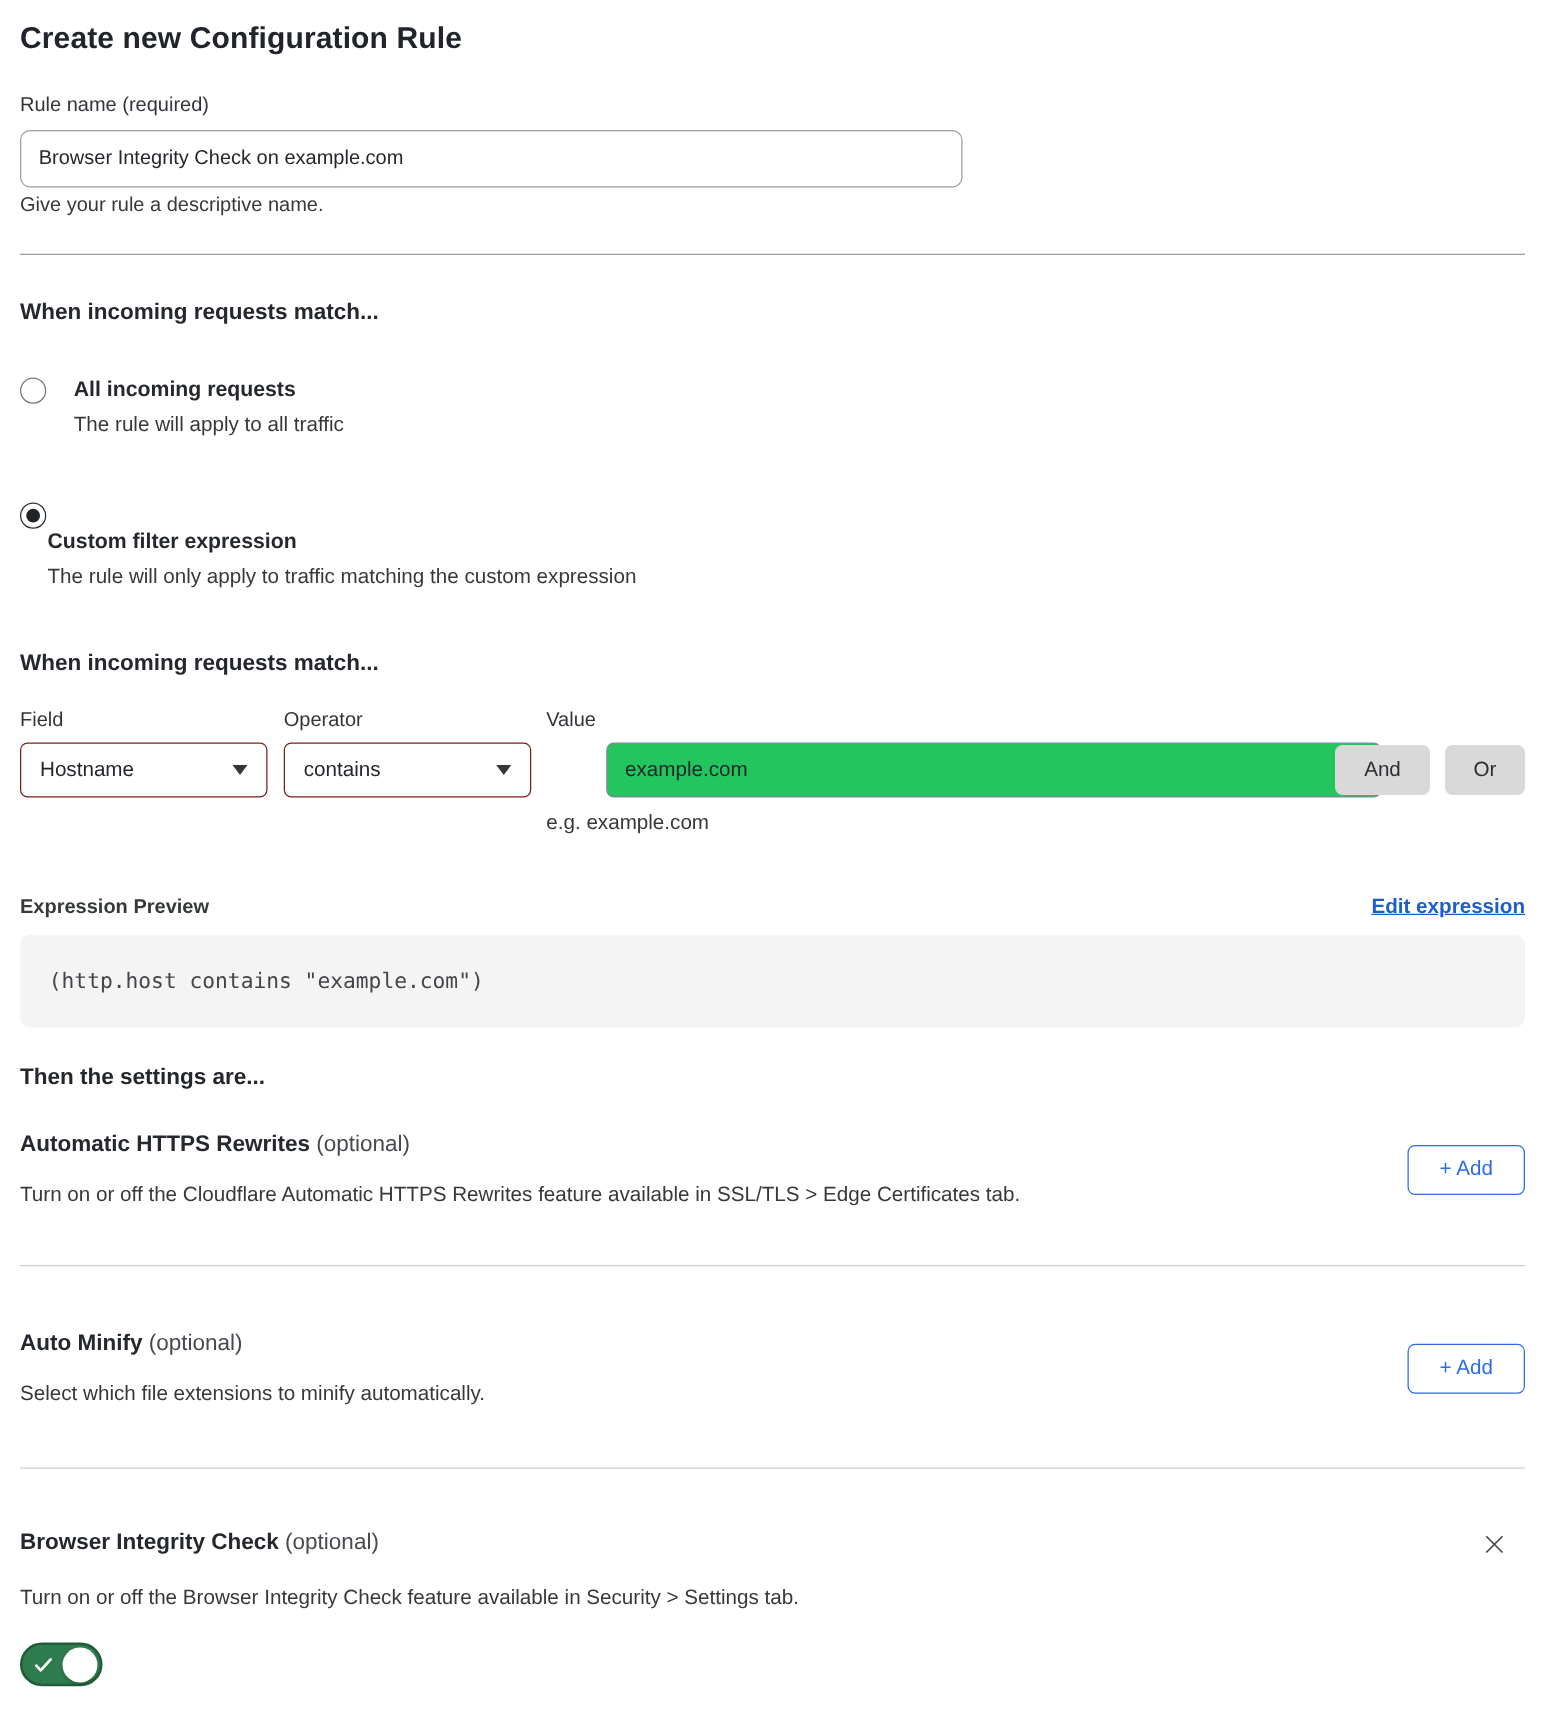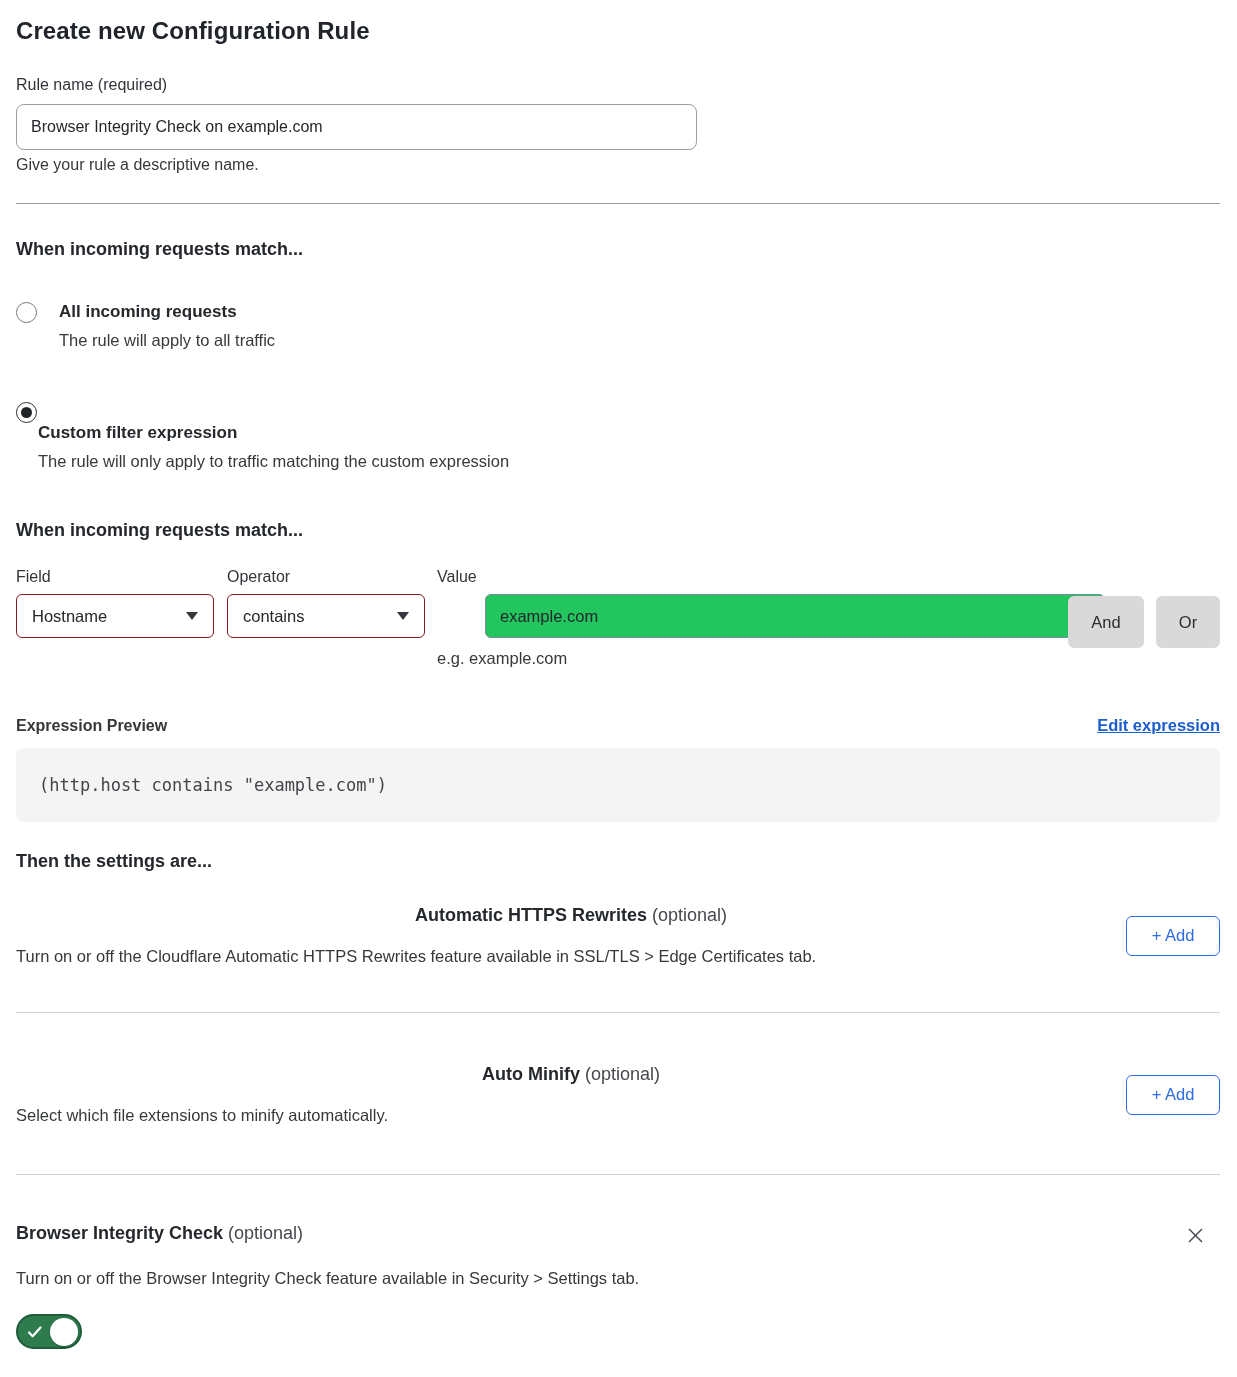--- a/index.html
+++ b/index.html
@@ -23,21 +23,21 @@
   .field-label {
     display: block;
     font-size: 16px;
     color: #313539;
   }
   .rule-name-label { margin-top: 31px; }
 
   .text-input {
     display: block;
     margin-top: 10px;
-    width: 681px;
+    width: 754px;
     height: 46px;
     border: 1px solid #9a9fa6;
     border-radius: 8px;
     padding: 0 14px;
     font-family: "Liberation Sans", sans-serif;
     font-size: 16px;
     color: #24272b;
     background: #fff;
     outline: none;
   }
@@ -126,21 +126,21 @@
     font-family: "Liberation Sans", sans-serif;
     font-size: 16.5px;
     color: #24272b;
     outline: none;
     width: 100%;
     margin-left: 48px;
   }
   .value-help { margin-top: 11px; font-size: 16.5px; color: #36393a; }
 
   .logic-btn {
-    height: 52px;
+    height: 40px;
     margin-top: 28px;
     border: none;
     border-radius: 6px;
     background: #d9d9d9;
     color: #2b2e32;
     font-family: "Liberation Sans", sans-serif;
     font-size: 16.5px;
     cursor: pointer;
   }
   .and-btn { width: 76px; margin-right: 12px; }
@@ -177,21 +177,21 @@
   .setting-item {
     display: flex;
     align-items: center;
     justify-content: space-between;
   }
   .setting-item .texts { flex: 1; }
   .setting-1 { margin-top: 33px; }
   .setting-2 { margin-top: 51px; }
   .setting-3 { margin-top: 48px; }
   .setting-title-row { display: flex; justify-content: space-between; align-items: flex-start; }
-  .setting-title { font-size: 18px; font-weight: 700; color: #25282c; text-align: center; }
+  .setting-title { font-size: 18px; font-weight: 700; color: #25282c; }
   .optional { font-weight: 400; color: #46494d; }
   .setting-desc { margin-top: 21px; font-size: 16.5px; color: #36393a; }
   .divider-after-1 { margin-top: 46px; }
   .divider-after-2 { margin-top: 49px; }
 
   .add-btn {
     width: 94px;
     height: 40px;
     background: #fff;
     border: 1px solid #2f6be4;

